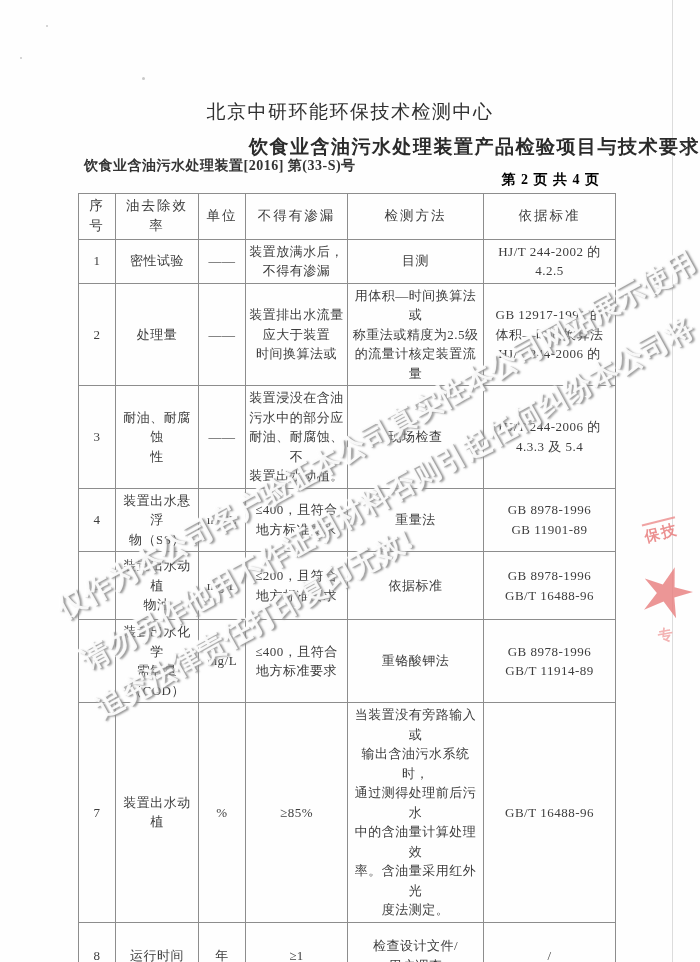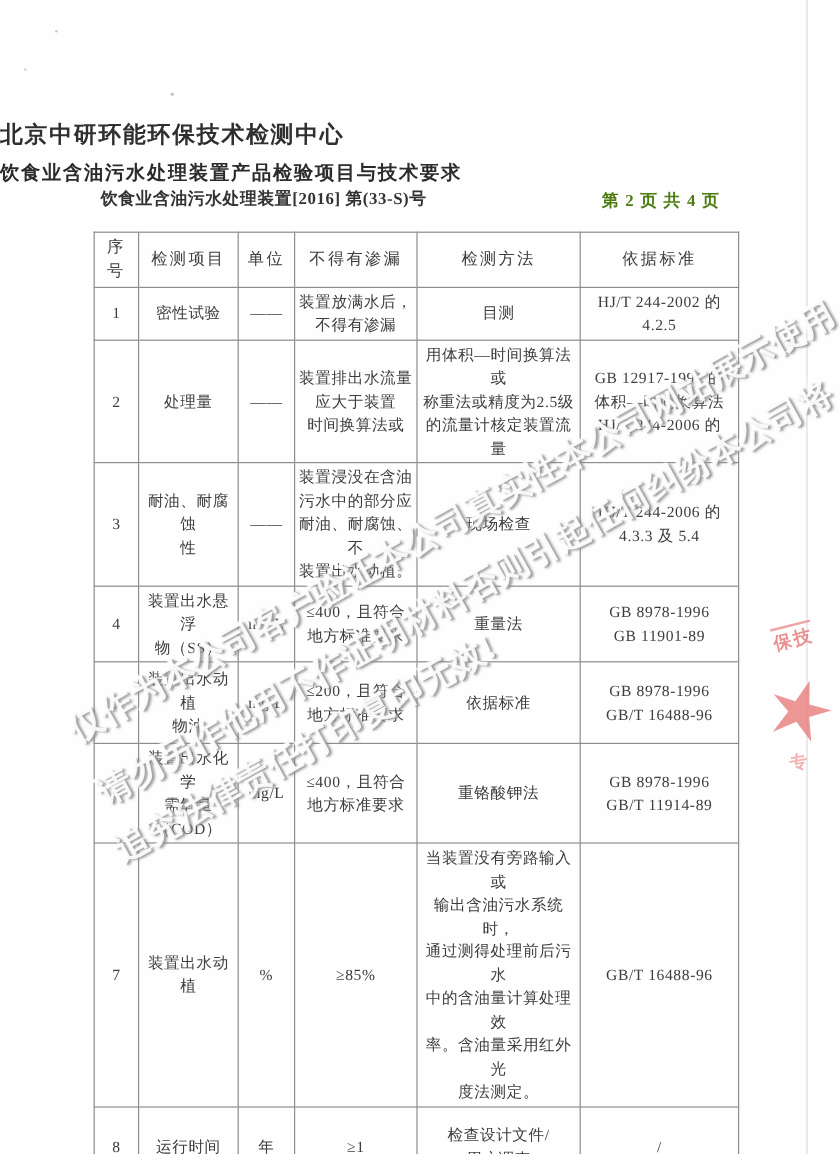--- a/index.html
+++ b/index.html
@@ -5,29 +5,29 @@
   html,body{margin:0;padding:0;background:#e8e8e8;}
   .page{
     position:relative;width:700px;height:962px;background:#fefefe;
     overflow:hidden;margin:0 auto;
     font-family:"Liberation Serif","DejaVu Serif",serif;
     color:#3d3d3d;
   }
   .edge-line{position:absolute;left:672px;top:0;width:1px;height:962px;background:#dcdcdc;}
   .speck{position:absolute;width:2px;height:2px;border-radius:50%;background:#c9c9c9;}
 
-  .title1{position:absolute;left:0;top:99px;width:700px;
-    font-size:19px;font-weight:bold;letter-spacing:1.5px;color:#2f2f2f;}
-  .title2{position:absolute;left:0;top:134px;width:700px;text-align:left;
-    font-size:16px;font-weight:bold;letter-spacing:1.5px;color:#2b2b2b;}
+  .title1{position:absolute;left:0;top:99px;width:700px;text-align:center;
+    font-size:19px;font-weight:normal;letter-spacing:1.5px;color:#2f2f2f;}
+  .title2{position:absolute;left:0;top:134px;width:700px;text-align:right;
+    font-size:19px;font-weight:bold;letter-spacing:1.5px;color:#2b2b2b;}
 
   .doc-number{position:absolute;left:84px;top:157px;font-size:14px;font-weight:bold;
     letter-spacing:0.5px;color:#333;}
-  .page-info{position:absolute;right:100px;top:159px;font-size:14px;font-weight:bold;
-    letter-spacing:1px;color:#4d7c0f;}
+  .page-info{position:absolute;right:100px;top:171px;font-size:14px;font-weight:bold;
+    letter-spacing:1px;color:#000000;}
 
   table.insp{position:absolute;left:78px;top:193px;width:537px;
     border-collapse:collapse;table-layout:fixed;}
   table.insp th,table.insp td{
     border:1px solid #8d8d8d;text-align:center;vertical-align:middle;
     font-size:13px;line-height:1.5;letter-spacing:0.5px;color:#3d3d3d;
     padding:2px 3px;white-space:pre-line;font-weight:normal;overflow:hidden;
   }
   table.insp th{font-size:13.5px;letter-spacing:2px;}
 
@@ -69,21 +69,21 @@
         <col style="width: 37px;">
         <col style="width: 83px;">
         <col style="width: 47px;">
         <col style="width: 102px;">
         <col style="width: 136px;">
         <col style="width: 132px;">
       </colgroup>
       <thead>
         <tr style="height: 29px;">
           <th>序号</th>
-          <th>检测项目</th>
+          <th>油去除效率</th>
           <th>单位</th>
           <th>不得有渗漏</th>
           <th>检测方法</th>
           <th>依据标准</th>
         </tr>
       </thead>
       <tbody>
         <tr style="height: 44px;">
           <td>1</td>
           <td>密性试验</td>

